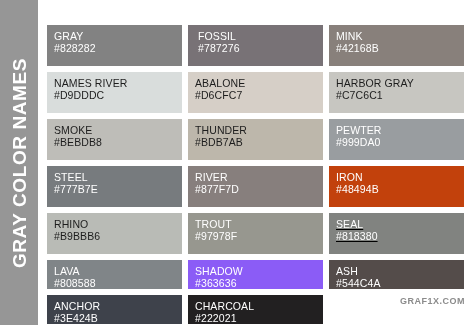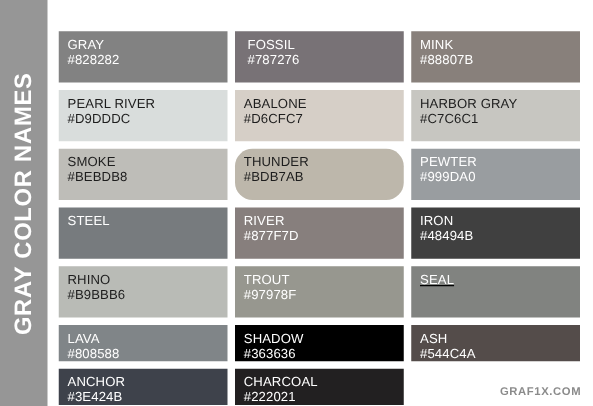--- a/index.html
+++ b/index.html
@@ -79,21 +79,21 @@
   }
   .swatch.light-text .sw-name,
   .swatch.light-text .sw-hex { color: #ffffff; }
   .swatch.dark-text .sw-name,
   .swatch.dark-text .sw-hex { color: #1d1d1d; }
 
   
   #footer {
     position: absolute;
     right: 9px;
-    bottom: 7px;
+    bottom: 19px;
     color: #8b8b8b;
     font-family: "Liberation Sans", sans-serif;
     font-weight: bold;
     font-size: 9px;
     letter-spacing: 0.5px;
     white-space: nowrap;
   }
 </style>
 </head>
 <body>
@@ -108,73 +108,75 @@
       <div class="swatch light-text" style="background: rgb(130, 130, 130);">
         <span class="sw-name">GRAY</span>
         <span class="sw-hex">#828282</span>
       </div>
       <div class="swatch light-text" style="background: rgb(120, 114, 118); padding-left: 10px;">
         <span class="sw-name">FOSSIL</span>
         <span class="sw-hex">#787276</span>
       </div>
       <div class="swatch light-text" style="background: rgb(136, 128, 123);">
         <span class="sw-name">MINK</span>
-        <span class="sw-hex">#88807B</span>
+        <span class="sw-hex">#42168B</span>
       </div>
       <div class="swatch dark-text" style="background: rgb(217, 221, 220);">
-        <span class="sw-name">PEARL RIVER</span>
+        <span class="sw-name">NAMES RIVER</span>
         <span class="sw-hex">#D9DDDC</span>
       </div>
       <div class="swatch dark-text" style="background: rgb(214, 207, 199);">
         <span class="sw-name">ABALONE</span>
         <span class="sw-hex">#D6CFC7</span>
       </div>
       <div class="swatch dark-text" style="background: rgb(199, 198, 193);">
         <span class="sw-name">HARBOR GRAY</span>
         <span class="sw-hex">#C7C6C1</span>
       </div>
       <div class="swatch dark-text" style="background: rgb(190, 189, 184);">
         <span class="sw-name">SMOKE</span>
         <span class="sw-hex">#BEBDB8</span>
       </div>
-      <div class="swatch dark-text" style="background: rgb(189, 183, 171); border-radius: 14px;">
+      <div class="swatch dark-text" style="background: rgb(189, 183, 171);">
         <span class="sw-name">THUNDER</span>
         <span class="sw-hex">#BDB7AB</span>
       </div>
       <div class="swatch light-text" style="background: rgb(153, 157, 160);">
         <span class="sw-name">PEWTER</span>
         <span class="sw-hex">#999DA0</span>
       </div>
       <div class="swatch light-text" style="background: rgb(119, 123, 126);">
         <span class="sw-name">STEEL</span>
+        <span class="sw-hex">#777B7E</span>
       </div>
       <div class="swatch light-text" style="background: rgb(135, 127, 125);">
         <span class="sw-name">RIVER</span>
         <span class="sw-hex">#877F7D</span>
       </div>
-      <div class="swatch light-text" style="background: #404040;">
+      <div class="swatch light-text" style="background: #c2410c;">
         <span class="sw-name">IRON</span>
         <span class="sw-hex">#48494B</span>
       </div>
       <div class="swatch dark-text" style="background: rgb(185, 187, 182);">
         <span class="sw-name">RHINO</span>
         <span class="sw-hex">#B9BBB6</span>
       </div>
       <div class="swatch light-text" style="background: rgb(151, 151, 143);">
         <span class="sw-name">TROUT</span>
         <span class="sw-hex">#97978F</span>
       </div>
       <div class="swatch light-text" style="background: rgb(129, 131, 128); text-decoration: underline;">
         <span class="sw-name">SEAL</span>
+        <span class="sw-hex">#818380</span>
       </div>
       <div class="swatch light-text" style="background: rgb(128, 133, 136);">
         <span class="sw-name">LAVA</span>
         <span class="sw-hex">#808588</span>
       </div>
-      <div class="swatch light-text" style="background: #000000;">
+      <div class="swatch light-text" style="background: #8b5cf6;">
         <span class="sw-name">SHADOW</span>
         <span class="sw-hex">#363636</span>
       </div>
       <div class="swatch light-text" style="background: rgb(84, 76, 74);">
         <span class="sw-name">ASH</span>
         <span class="sw-hex">#544C4A</span>
       </div>
       <div class="swatch light-text" style="background: rgb(62, 66, 75);">
         <span class="sw-name">ANCHOR</span>
         <span class="sw-hex">#3E424B</span>

